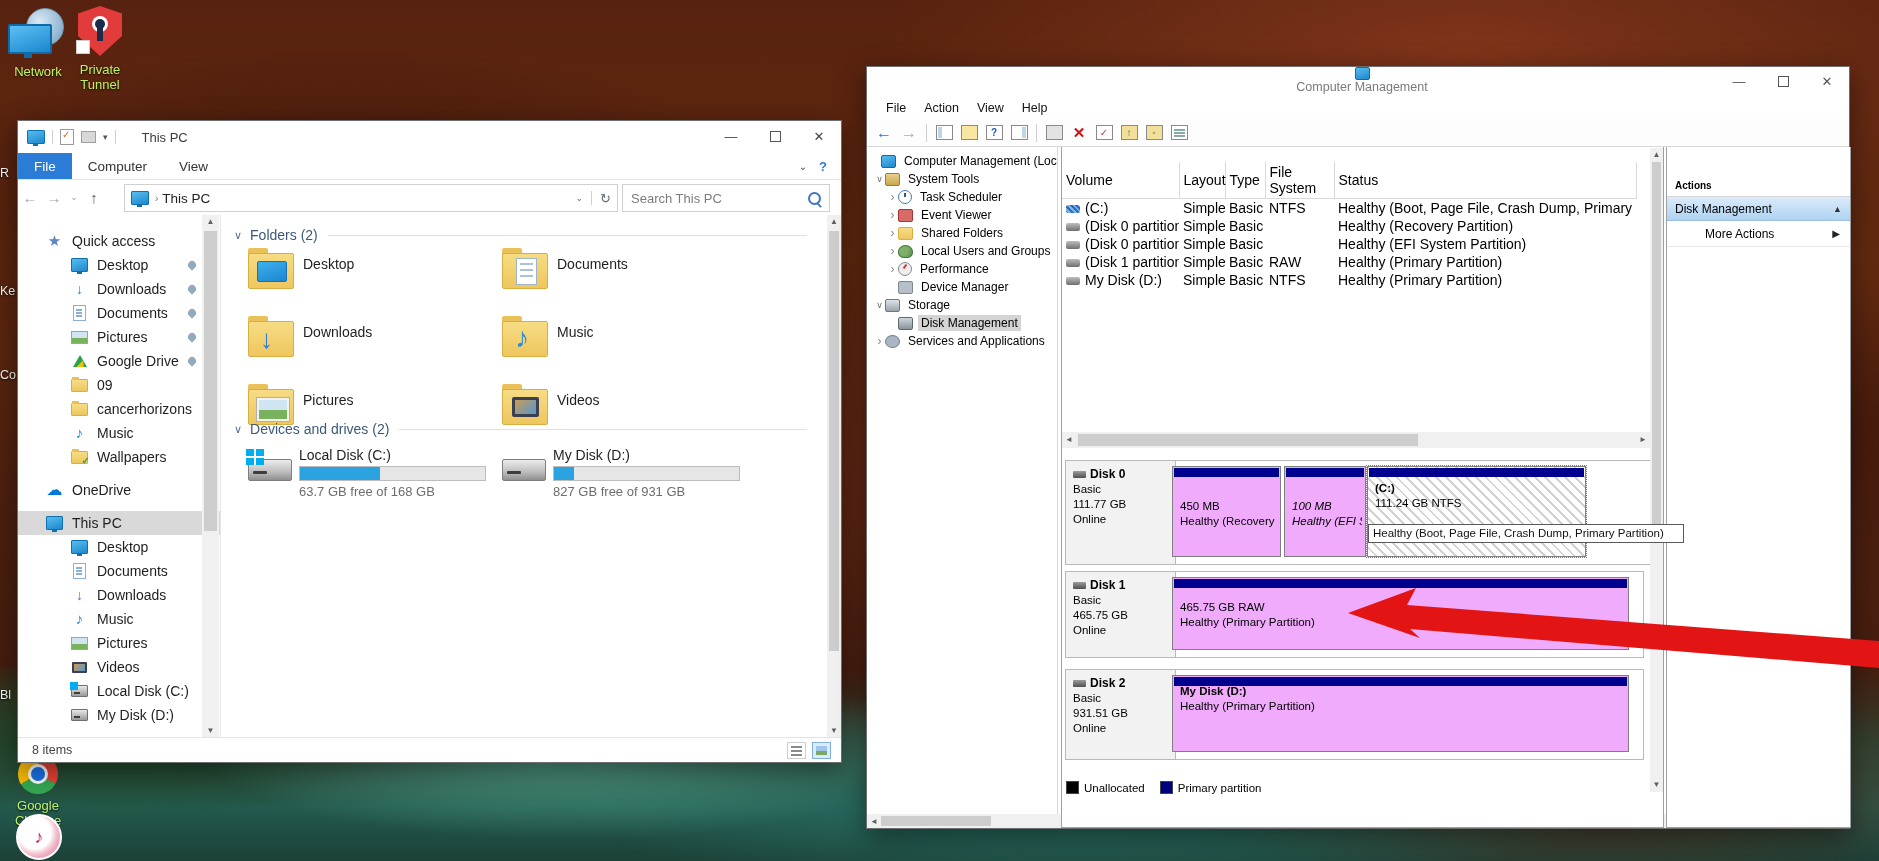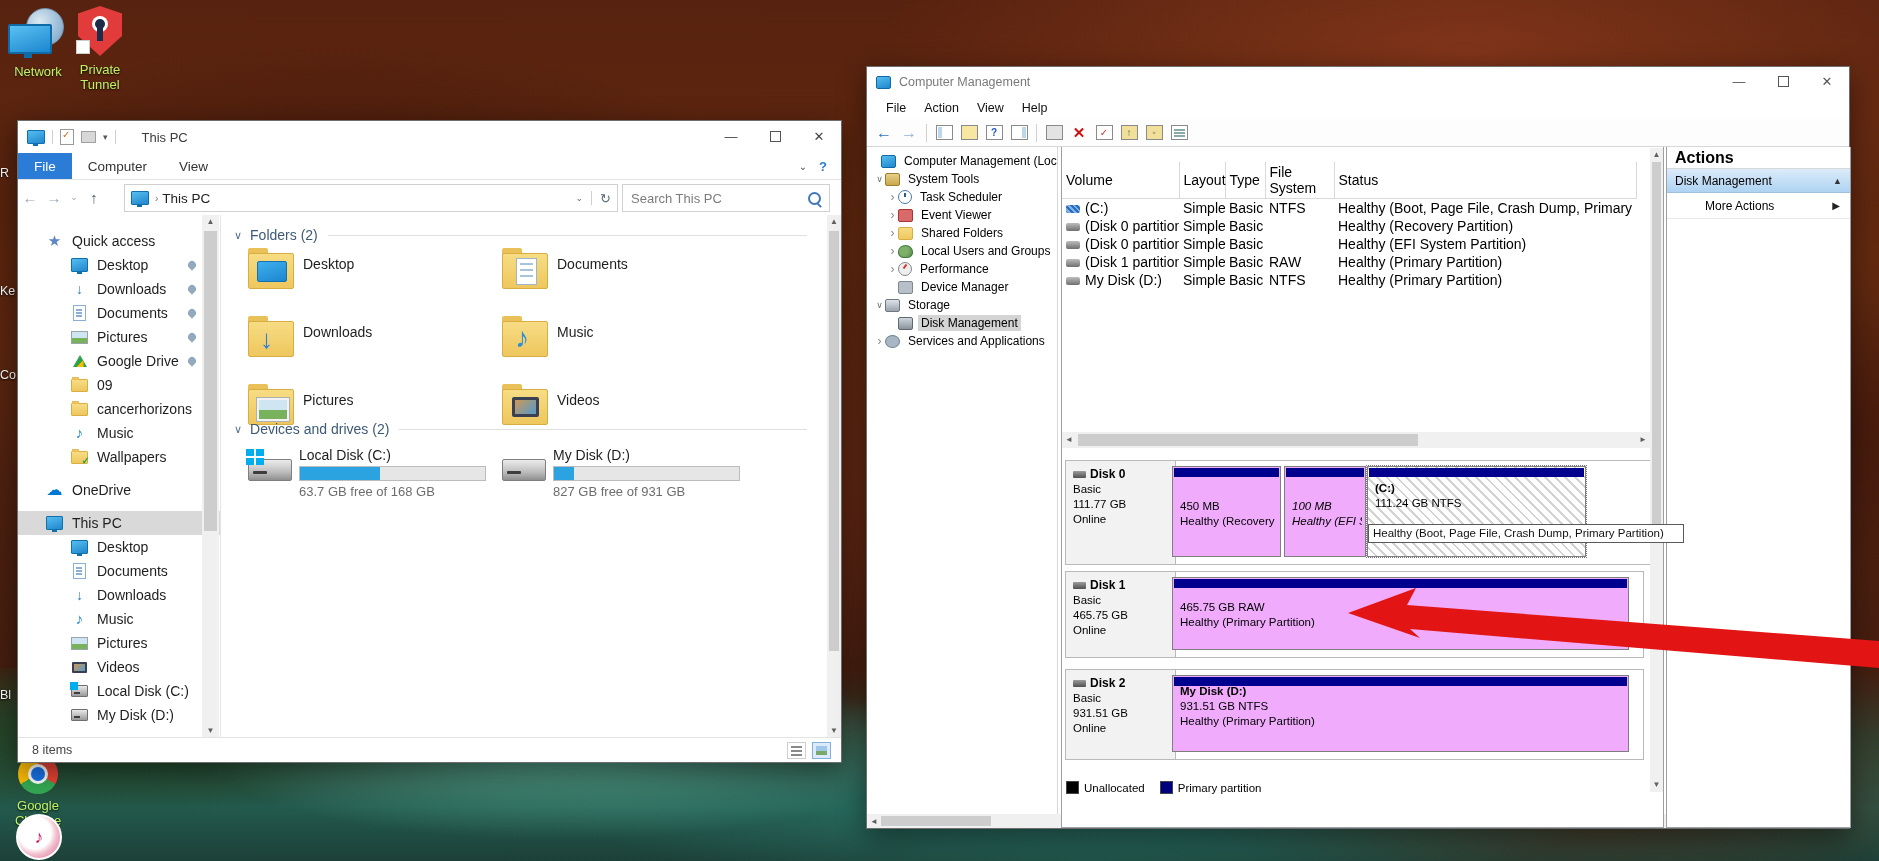--- a/index.html
+++ b/index.html
@@ -104,21 +104,21 @@
   #ex-status{position:absolute;left:0;right:0;bottom:0;height:24px;border-top:1px solid #e4e4e4;display:flex;align-items:center;font-size:12.5px;color:#444;}
   #ex-status .cnt{margin-left:14px;}
   #ex-status .views{margin-left:auto;display:flex;gap:6px;margin-right:10px;}
   .vw{width:17px;height:15px;border:1px solid #cfcfcf;position:relative;}
   .vw.listv::before{content:"";position:absolute;left:3px;top:3px;right:3px;height:2px;background:#8a8a8a;box-shadow:0 4px 0 #8a8a8a,0 8px 0 #8a8a8a;}
   .vw.thumbv{border-color:#7fb2e0;background:#dceafc;}
   .vw.thumbv::before{content:"";position:absolute;inset:3px;background:linear-gradient(180deg,#9ec7ea 55%,#7aa86a 55%);}
 
   
   #cm{left:866px;top:66px;width:982px;height:761px;font-size:12px;color:#000;}
-  #cm-titlebar{height:30px;}
+  #cm-titlebar{height:30px;flex-direction:column;}
   #cm-titlebar .ticon{margin-left:9px;}
   #cm-title{margin-left:8px;font-size:12.5px;color:#7a7a7a;}
   #cm-titlebar .cap{height:28px;color:#555;}
   #cm-menubar{position:absolute;left:0;right:0;top:30px;height:22px;display:flex;align-items:center;padding-left:10px;background:#fff;}
   .menu-item{padding:0 9px;font-size:12.5px;color:#111;}
   #cm-toolbar{position:absolute;left:0;right:0;top:52px;height:27px;display:flex;align-items:center;gap:5px;padding-left:7px;border-bottom:1px solid #d7d7d7;background:#fdfdfd;}
   .tbi{width:20px;height:20px;display:flex;align-items:center;justify-content:center;font-size:13px;}
   .tbi .sq{width:15px;height:13px;border:1px solid #8a8a8a;background:#fff;position:relative;font-size:10px;display:flex;align-items:center;justify-content:center;}
   .tbsep{width:1px;height:18px;background:#d0d0d0;margin:0 2px;}
   #cm-content{position:absolute;left:0;right:0;top:80px;bottom:0;background:#fff;}
@@ -153,21 +153,21 @@
   .part .topbar{position:absolute;left:1px;right:1px;top:1px;height:9px;background:var(--part-navy,#00008f);}
   .part .ptxt{position:absolute;left:7px;right:3px;font-size:11.5px;line-height:15px;white-space:nowrap;overflow:hidden;}
   .part.hatched{background:repeating-linear-gradient(45deg,#ffffff 0 5px,#d2d2d2 5px 7px);outline:1px dotted #777;}
   .part.hatched .ptxt b{background:transparent;}
   
   #cm-legend{position:absolute;left:4px;bottom:33px;display:flex;align-items:center;gap:7px;font-size:11.5px;}
   #cm-legend .sw{width:11px;height:11px;border:1px solid #444;display:inline-block;}
   #cm-legend .li{display:flex;align-items:center;gap:5px;margin-right:8px;}
   
   #cm-actions{position:absolute;left:799px;top:0;bottom:0;width:183px;border:1px solid #9aa0a6;border-top:none;background:#fff;}
-  #act-head{height:21px;display:flex;align-items:center;padding-left:8px;font-weight:bold;font-size:16px;border-bottom:1px solid #d7d7d7;}
+  #act-head{height:21px;display:flex;align-items:center;padding-left:8px;font-weight:bold;font-size:10px;border-bottom:1px solid #d7d7d7;margin-top:28px;}
   #act-group{height:23px;display:flex;align-items:center;padding:0 8px;font-size:12px;
      background:linear-gradient(180deg,var(--act-from,#dcebfa),var(--act-to,#aed3f2));border-bottom:1px solid #9fc1dd;}
   #act-group .caret{margin-left:auto;font-size:9px;color:#333;}
   #act-more{height:25px;display:flex;align-items:center;padding:0 10px 0 38px;font-size:12px;border-bottom:1px solid #e8e8e8;}
   #act-more .caret{margin-left:auto;font-size:10px;color:#222;}
 
   
   #cm-tooltip{position:absolute;left:1368px;top:524px;width:306px;height:17px;background:#fff;border:1px solid #5a5a5a;font-size:11.5px;line-height:16px;padding:0 4px;white-space:nowrap;z-index:60;color:#111;}
   #red-arrow{position:absolute;left:0;top:0;z-index:70;pointer-events:none;}
 
@@ -793,21 +793,20 @@
             <div class="dlabel">
               <div class="dname"><span class="dglyph mi"></span>Disk 2</div>
               <div>Basic</div>
               <div>931.51 GB</div>
               <div>Online</div>
             </div>
             <div class="part" style="left: 106px; width: 455px;">
               <div class="topbar"></div>
               <div class="ptxt" style="top: 8px;">
                 <div><b>My Disk  (D:)</b></div>
-                <div>931.51 GB NTFS</div>
                 <div>Healthy (Primary Partition)</div>
               </div>
             </div>
           </div>
         </div>
 
       <div class="sb-v" id="mid-vsb" style="position:absolute;">
         <span class="sb-arrow" style="top:0">▲</span>
         <span class="thumb" style="top:14px;height:380px"></span>
         <span class="sb-arrow" style="bottom:0">▼</span>

